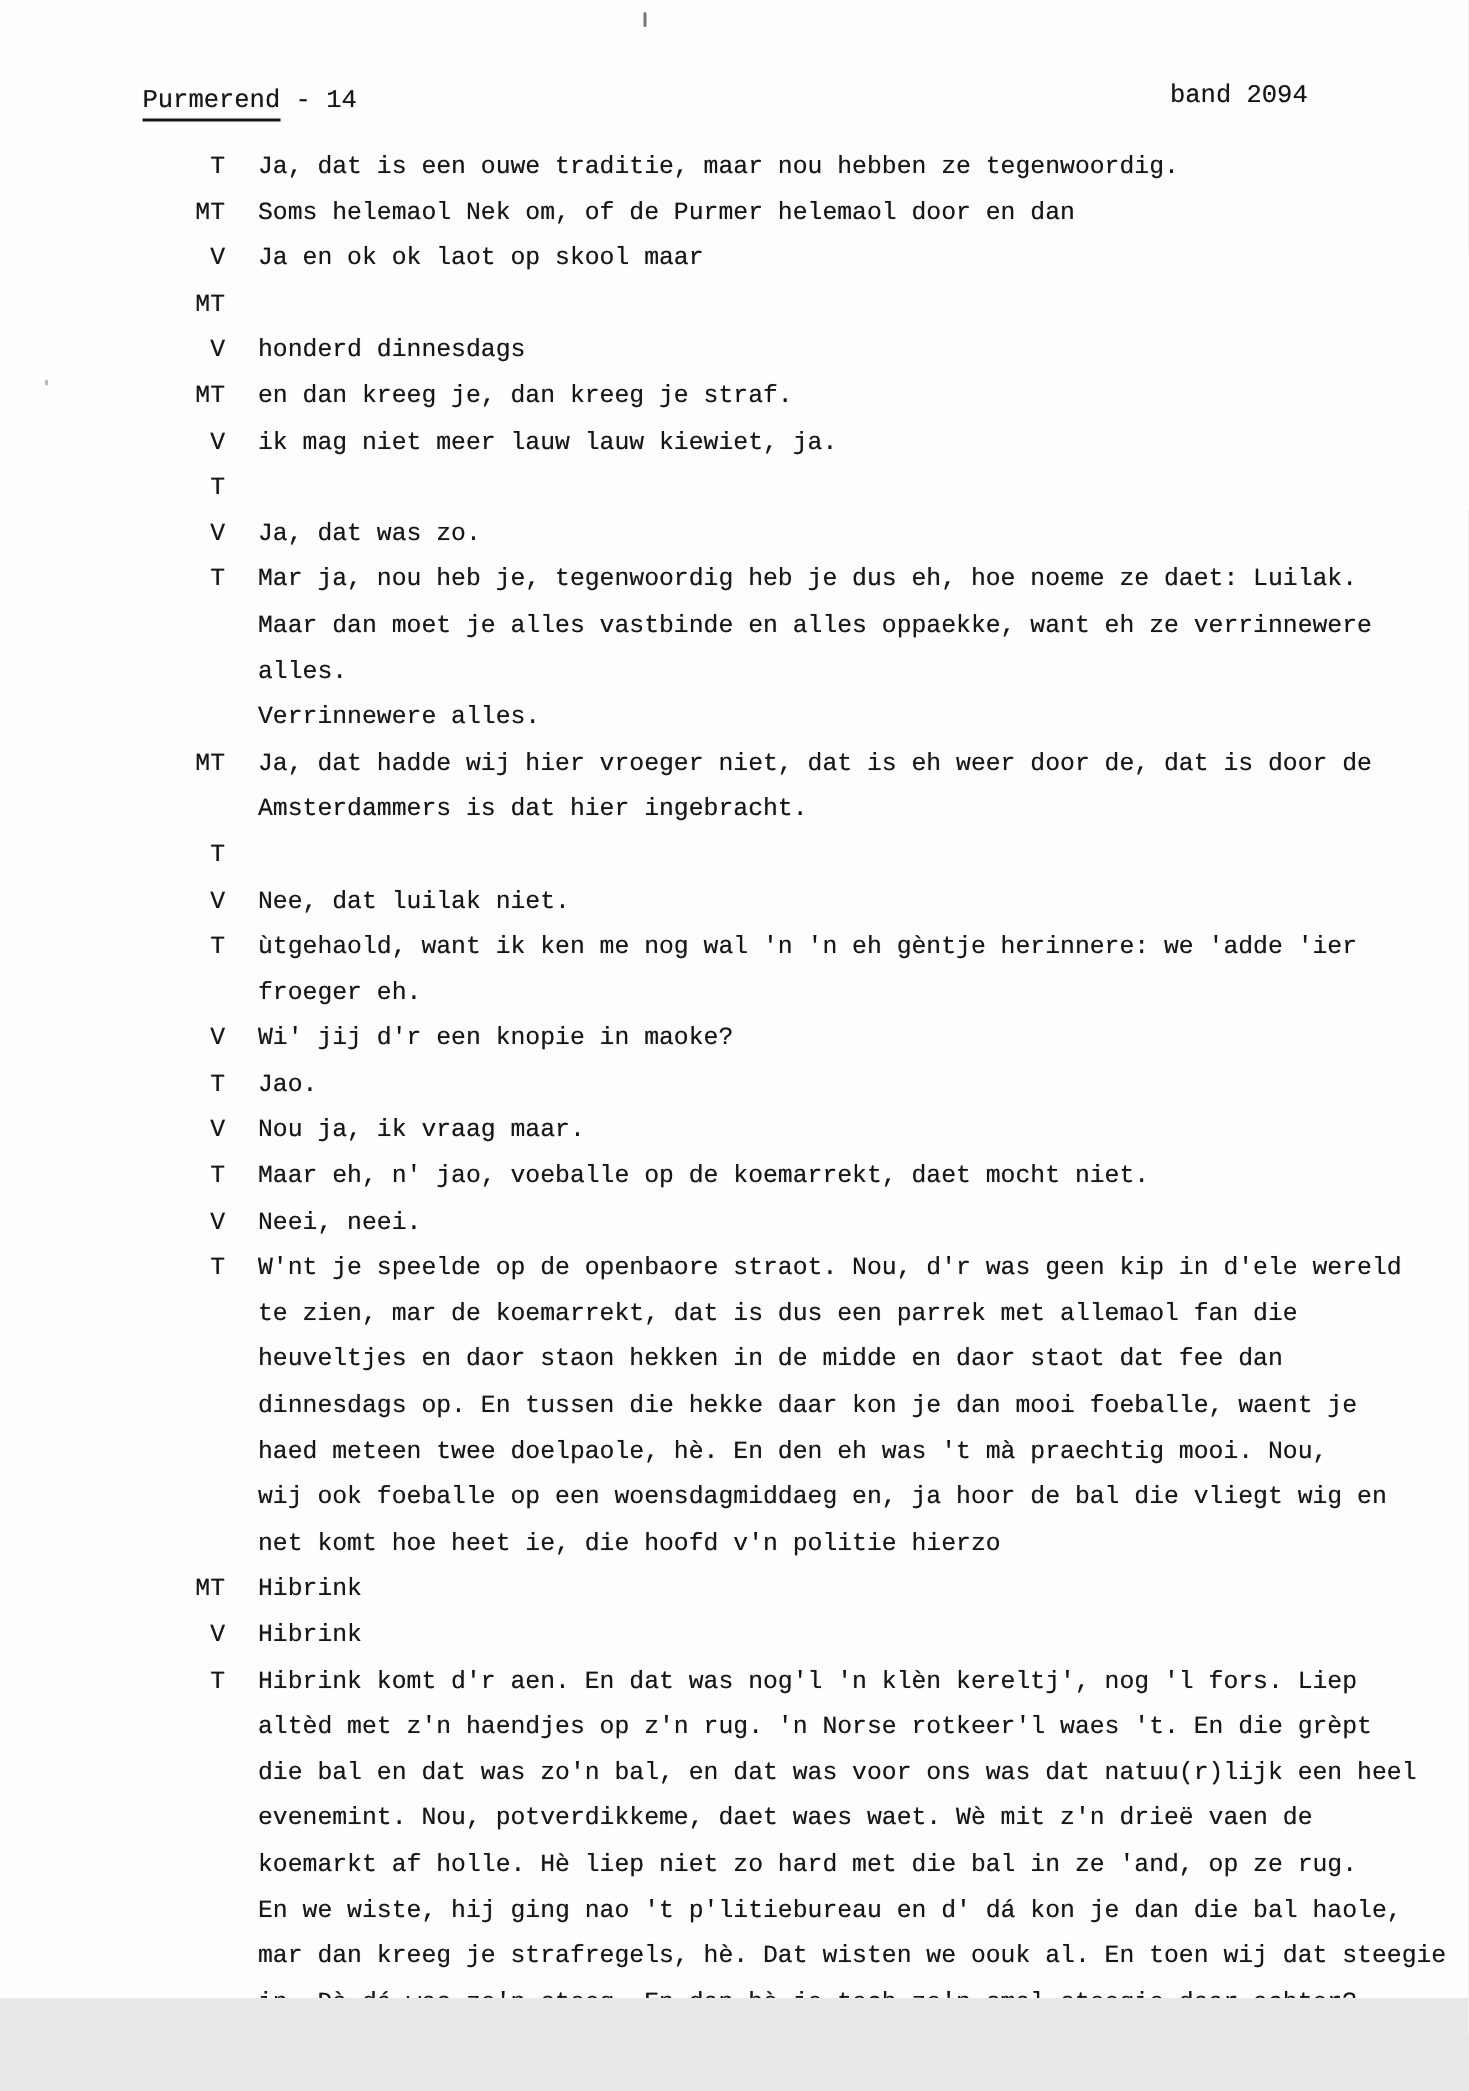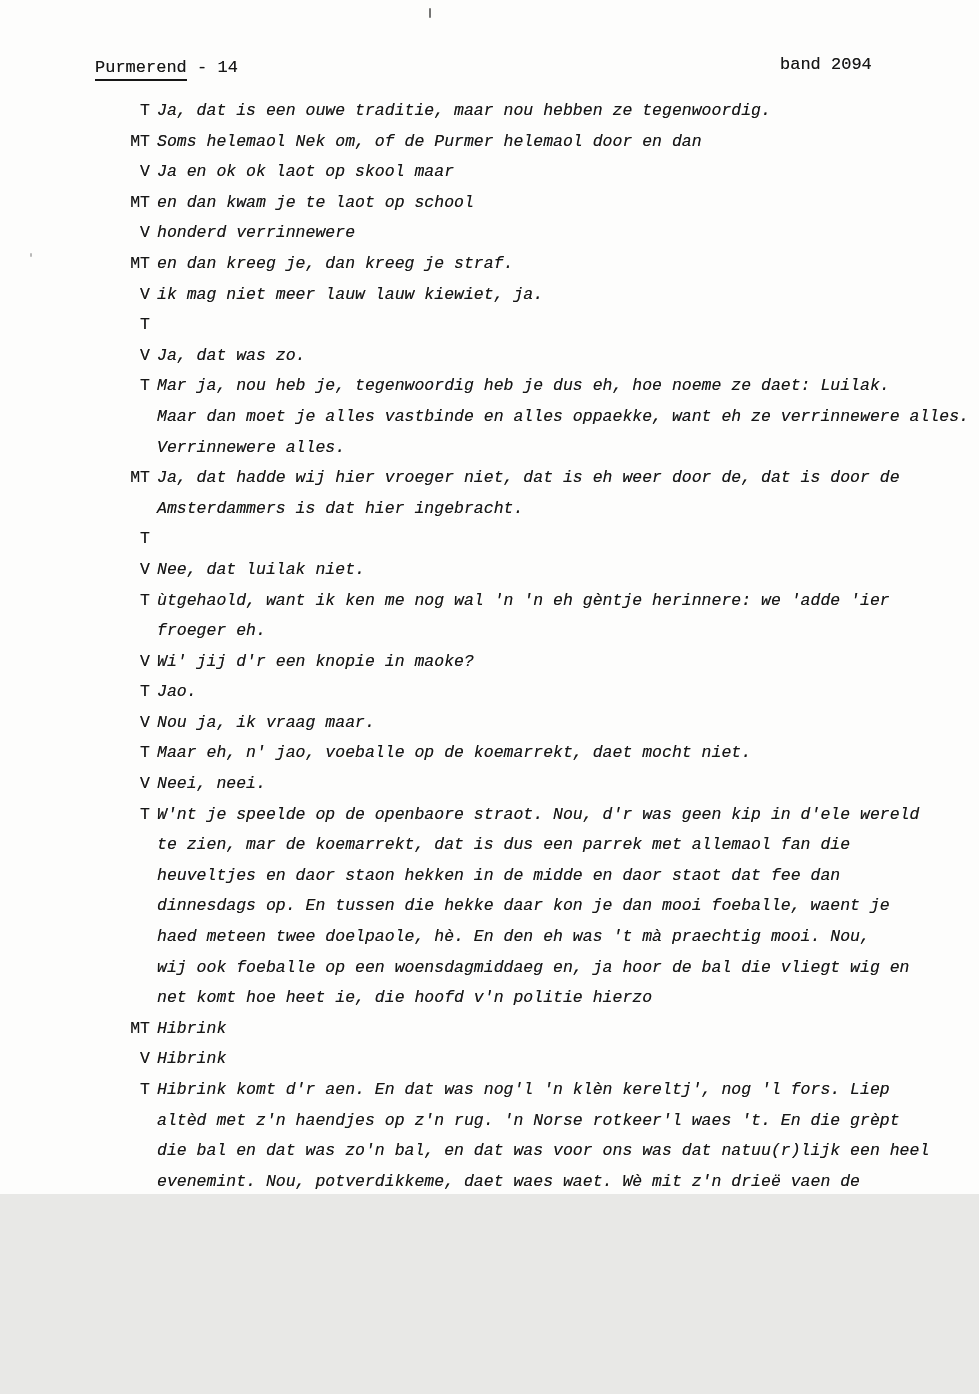--- a/index.html
+++ b/index.html
@@ -4,21 +4,21 @@
 <style>
   html, body {
     margin: 0;
     padding: 0;
     background: #e8e8e6;
     font-family: "Liberation Mono", "DejaVu Sans Mono", monospace;
   }
   .page {
     position: relative;
     width: 979px;
-    height: 1194px;
+    height: 1332px;
     margin: 0 auto;
     background: #fdfdfc;
     color: #161616;
     overflow: hidden;
   }
   
   .page * {
     text-shadow: 0 0 0.5px rgba(10,10,10,0.55);
   }
 
@@ -59,24 +59,23 @@
     align-items: flex-start;
   }
   .speaker {
     flex: none;
     width: 150px;
     text-align: right;
     white-space: pre;
   }
   .text {
     flex: 1;
-    margin-left: 7px;
+    margin-left: 22px;
     max-width: 822px;
     white-space: pre-line;
-    font-style: italic;
   }
 
   
   .speck {
     position: absolute;
     background: #3a3a3a;
     border-radius: 1px;
     opacity: 0.7;
   }
   .speck-tick   { left: 429px; top: 8px;    width: 2px; height: 10px; }
@@ -105,26 +104,25 @@
     <span class="text">Soms helemaol Nek om, of de Purmer helemaol door en dan</span>
   </div>
 
   <div class="utt">
     <span class="speaker">V</span>
     <span class="text">Ja en ok ok laot op skool maar</span>
   </div>
 
   <div class="utt">
     <span class="speaker">MT</span>
-    <span class="text">en dan kwam je te laot op school</span>
-  </div>
-
-  <div class="utt">
-    <span class="speaker">V</span>
-    <span class="text">honderd verrinnewere</span>
+  </div>
+
+  <div class="utt">
+    <span class="speaker">V</span>
+    <span class="text">honderd dinnesdags</span>
   </div>
 
   <div class="utt">
     <span class="speaker">MT</span>
     <span class="text">en dan kreeg je, dan kreeg je straf.</span>
   </div>
 
   <div class="utt">
     <span class="speaker">V</span>
     <span class="text">ik mag niet meer lauw lauw kiewiet, ja.</span>

